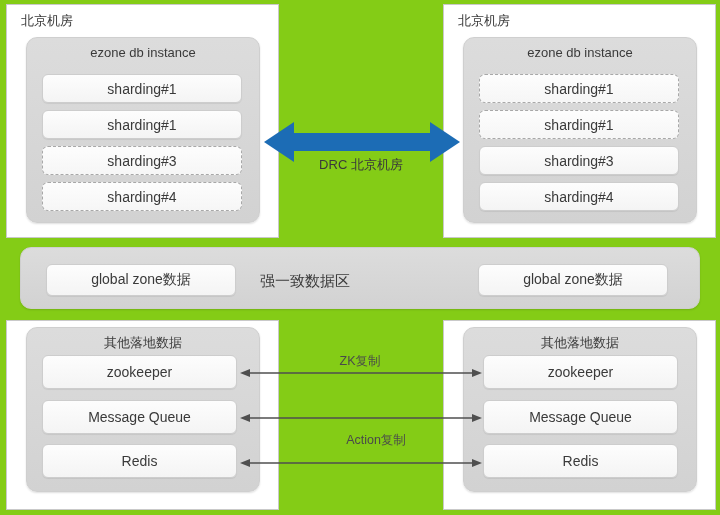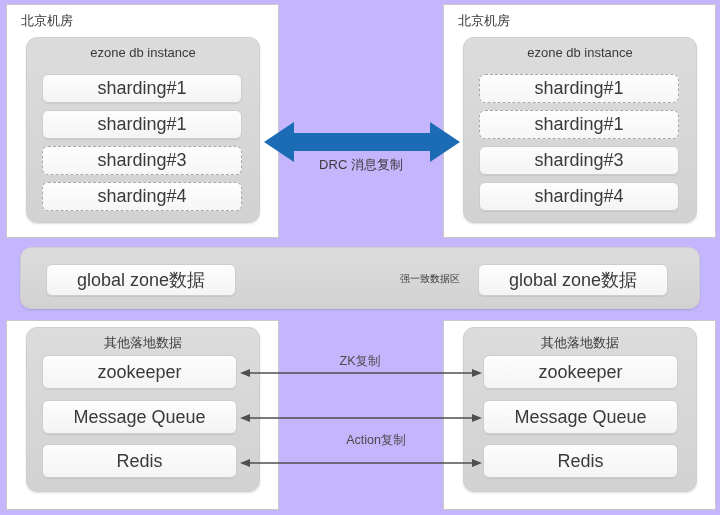--- a/index.html
+++ b/index.html
@@ -9,21 +9,21 @@
   }
   body {
     font-family: "Liberation Sans", "DejaVu Sans", sans-serif;
     color: #3a3a3a;
   }
 
   #canvas {
     position: relative;
     width: 720px;
     height: 515px;
-    background: #c4b5fd;
+    background: #84cc16;
     overflow: hidden;
   }
 
   
   .dc-panel {
     position: absolute;
     background: #ffffff;
     border: 1px solid #c9c9c9;
     box-sizing: border-box;
   }
@@ -61,21 +61,21 @@
   
   .item-box {
     position: absolute;
     background: linear-gradient(to bottom, #fdfdfd 0%, #f4f4f4 100%);
     border: 1px solid #cdcdcd;
     border-radius: 6px;
     box-sizing: border-box;
     display: flex;
     align-items: center;
     justify-content: center;
-    font-size: 18px;
+    font-size: 14px;
     color: #3a3a3a;
     white-space: nowrap;
     box-shadow: 0 1px 1px rgba(0,0,0,0.07);
   }
   .item-box.dashed {
     border: 1px dashed #a8a8a8;
     background: linear-gradient(to bottom, #fdfdfd 0%, #f6f6f6 100%);
     box-shadow: none;
   }
 
@@ -89,22 +89,22 @@
     text-align: center;
     font-size: 13px;
     color: #3a3a3a;
     white-space: nowrap;
     line-height: 16px;
   }
 
   
   .band-label {
     position: absolute;
-    text-align: right;
-    font-size: 10px;
+    text-align: left;
+    font-size: 15px;
     color: #3a3a3a;
     white-space: nowrap;
   }
 
   
   .repl-arrow {
     position: absolute;
   }
   .repl-label {
     position: absolute;
@@ -162,21 +162,21 @@
     <span>sharding#4</span>
   </div>
 
 
   <div class="blue-arrow" style="left:264px; top:120px; width:196px; height:44px;">
     <svg width="196" height="44" viewBox="0 0 196 44">
       <polygon points="0,22 30,2 30,13 166,13 166,2 196,22 166,42 166,31 30,31 30,42" fill="#1c6cb5"></polygon>
     </svg>
   </div>
 
-  <div class="center-label" style="left:279px; top:157px; width:164px;">DRC 消息复制</div>
+  <div class="center-label" style="left:279px; top:157px; width:164px;">DRC 北京机房</div>
 
   <div class="group-box" style="left:20px; top:247px; width:680px; height:62px;">
   </div>
 
   <div class="item-box" style="left:46px; top:264px; width:190px; height:32px;">
     <span>global zone数据</span>
   </div>
 
   <div class="band-label" style="left:260px; top:272px; width:200px;">强一致数据区</div>
 

